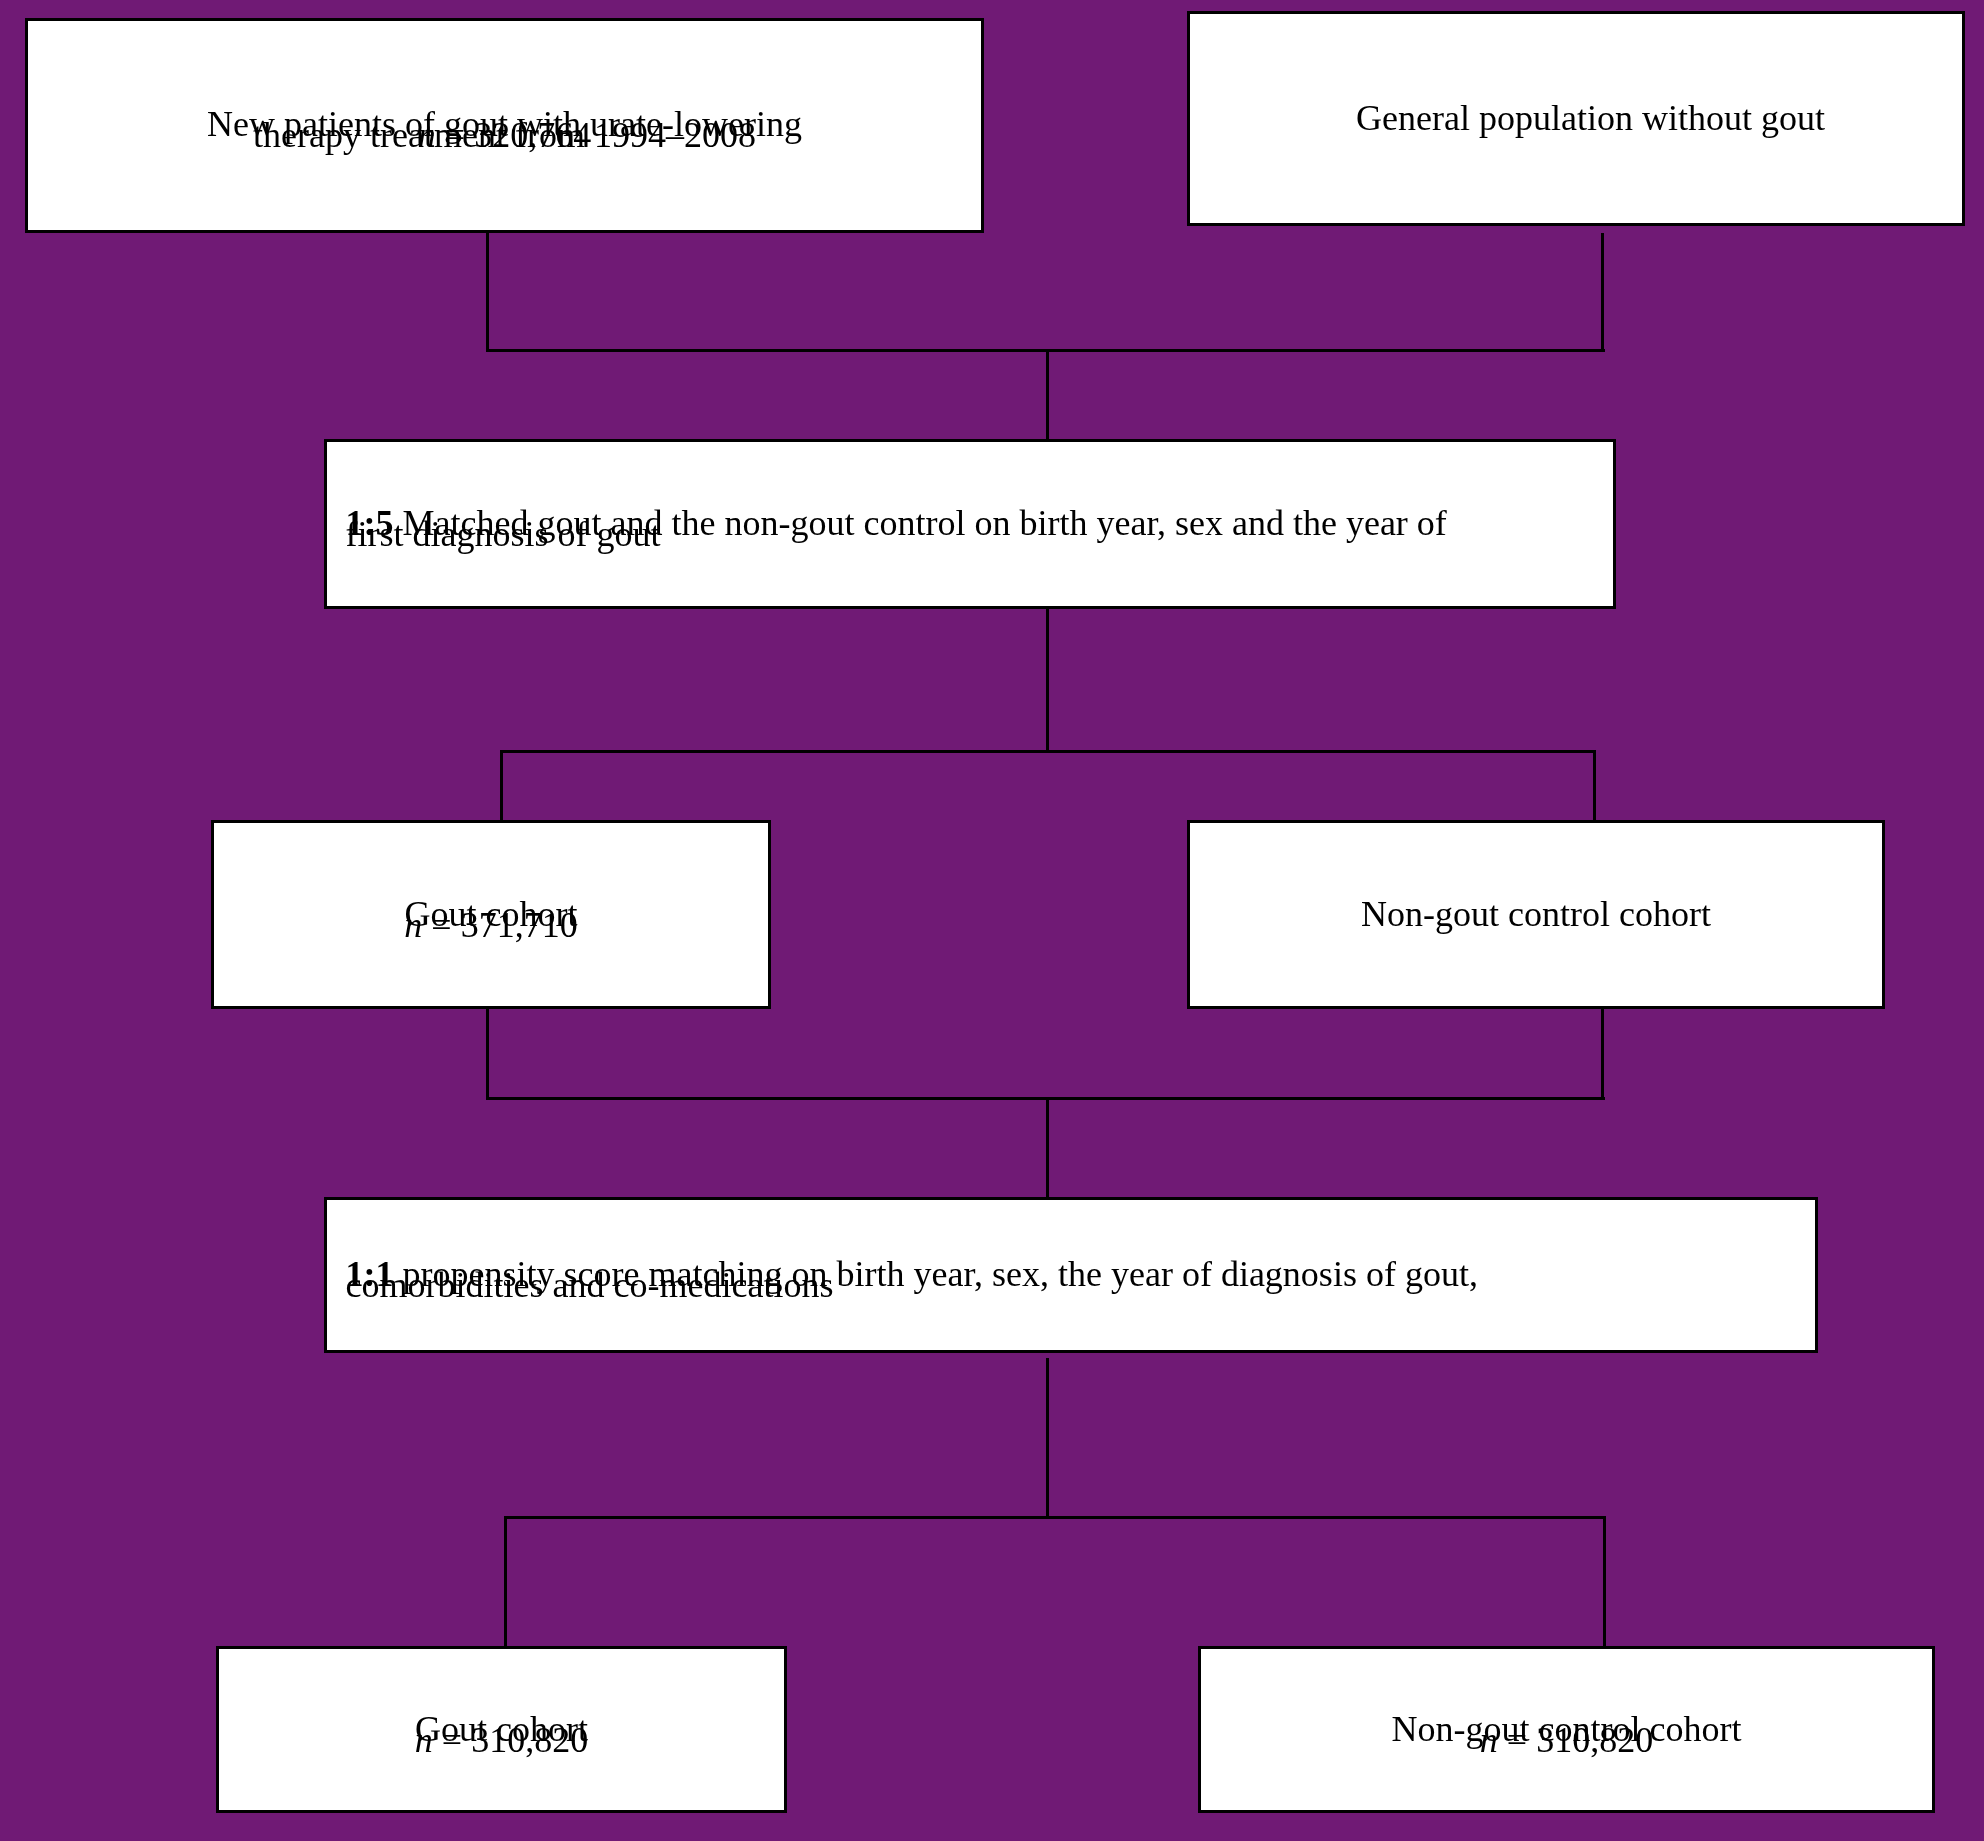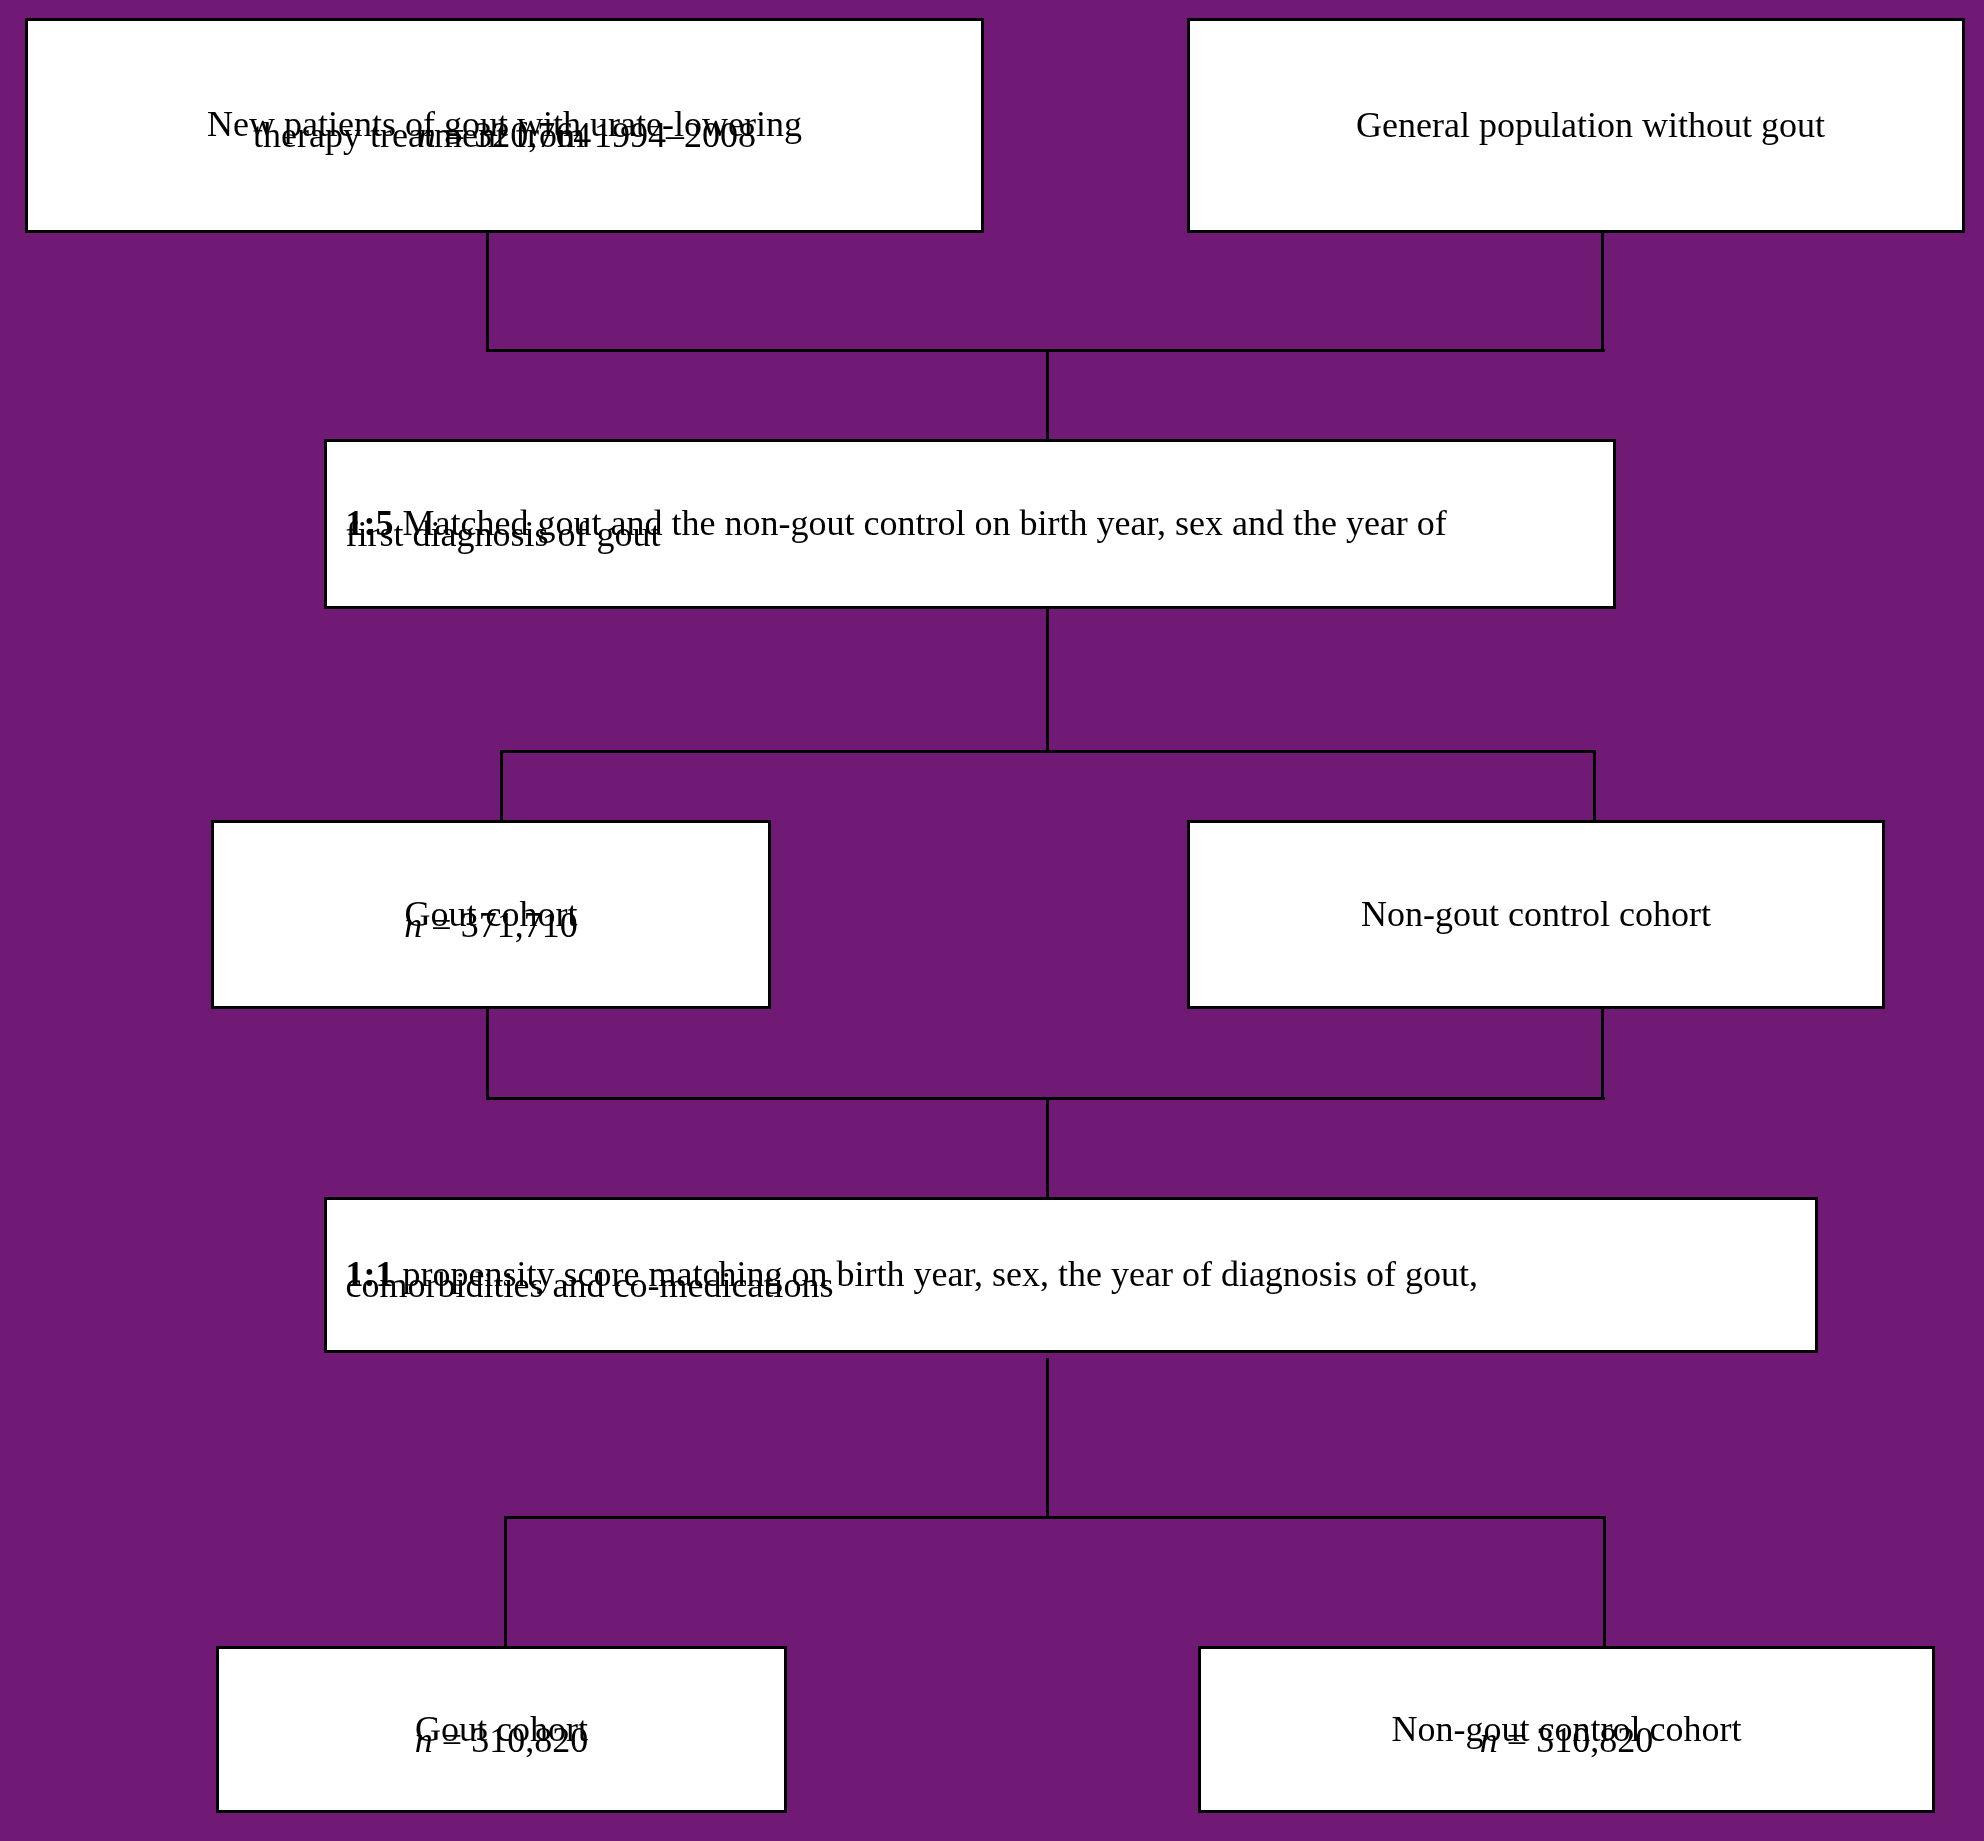--- a/index.html
+++ b/index.html
@@ -81,21 +81,21 @@
   <div class="vline" style="left:1603px; top:1516px; height:133px;"></div>
 
   <div class="node center" style="left:25px; top:17.5px; width:959px; height:215px;">
     <div class="line">New patients of gout with urate-lowering</div>
     <div class="line wrapline">therapy treatment from 1994–2008</div>
     <div class="line wrapline">
       <span class="ital">n</span><span> = </span><span>320,764</span>
     </div>
   </div>
 
-  <div class="node center" style="left:1187px; top:18px; width:778px; height:215px;padding-left:29px;">
+  <div class="node center" style="left:1187px; top:11px; width:778px; height:215px;padding-left:29px;">
     <div class="line">General population without gout</div>
   </div>
 
   <div class="node left" style="left:324px; top:439px; width:1292px; height:170px;">
     <div class="line"><span class="bold">1:5</span><span> Matched gout and the non-gout control on birth year, sex and the year of</span></div>
     <div class="line wrapline">first diagnosis of gout</div>
   </div>
 
   <div class="node center" style="left:211px; top:820px; width:560px; height:189px;">
     <div class="line">Gout cohort</div>

